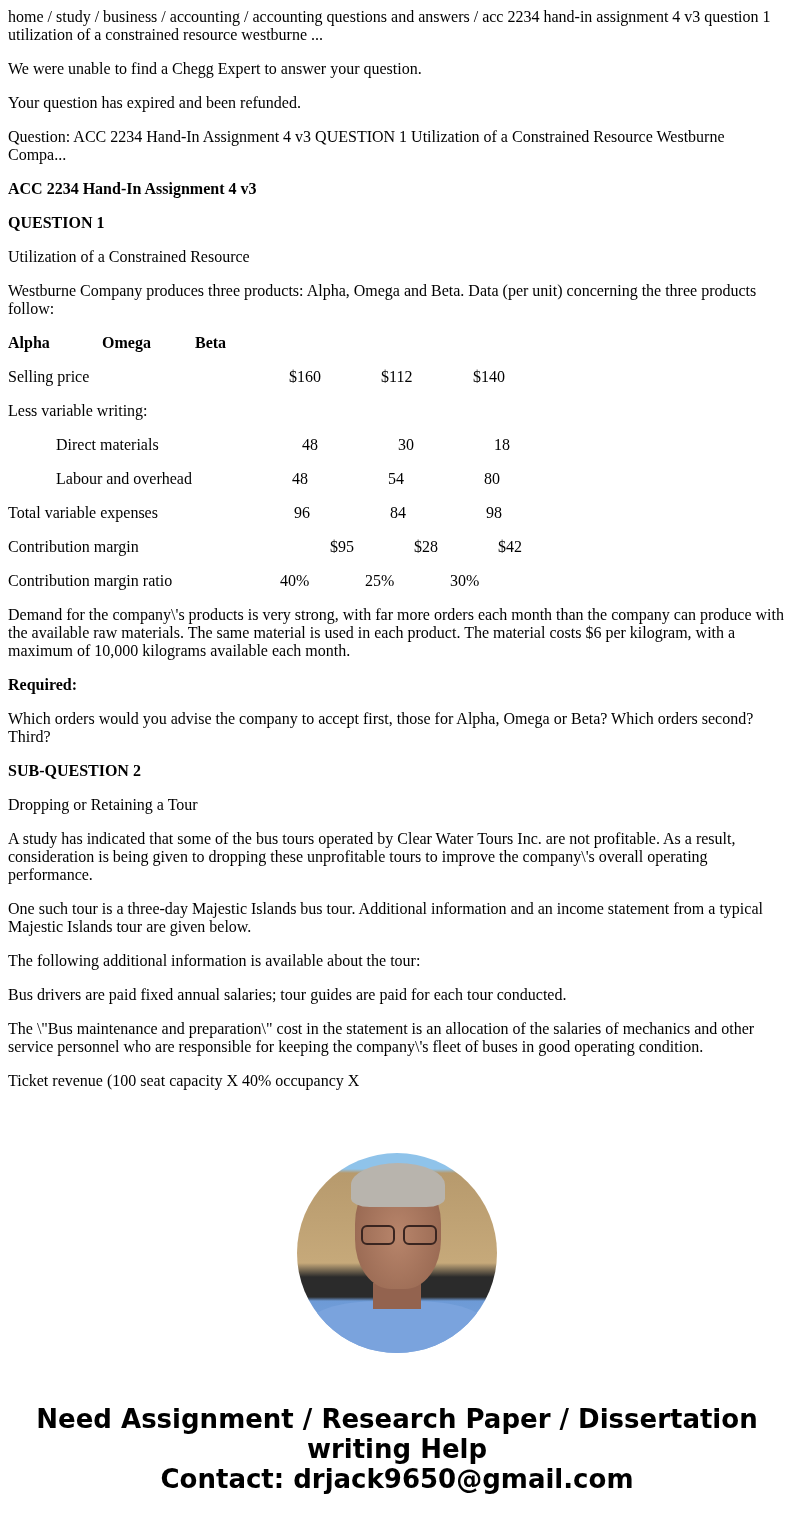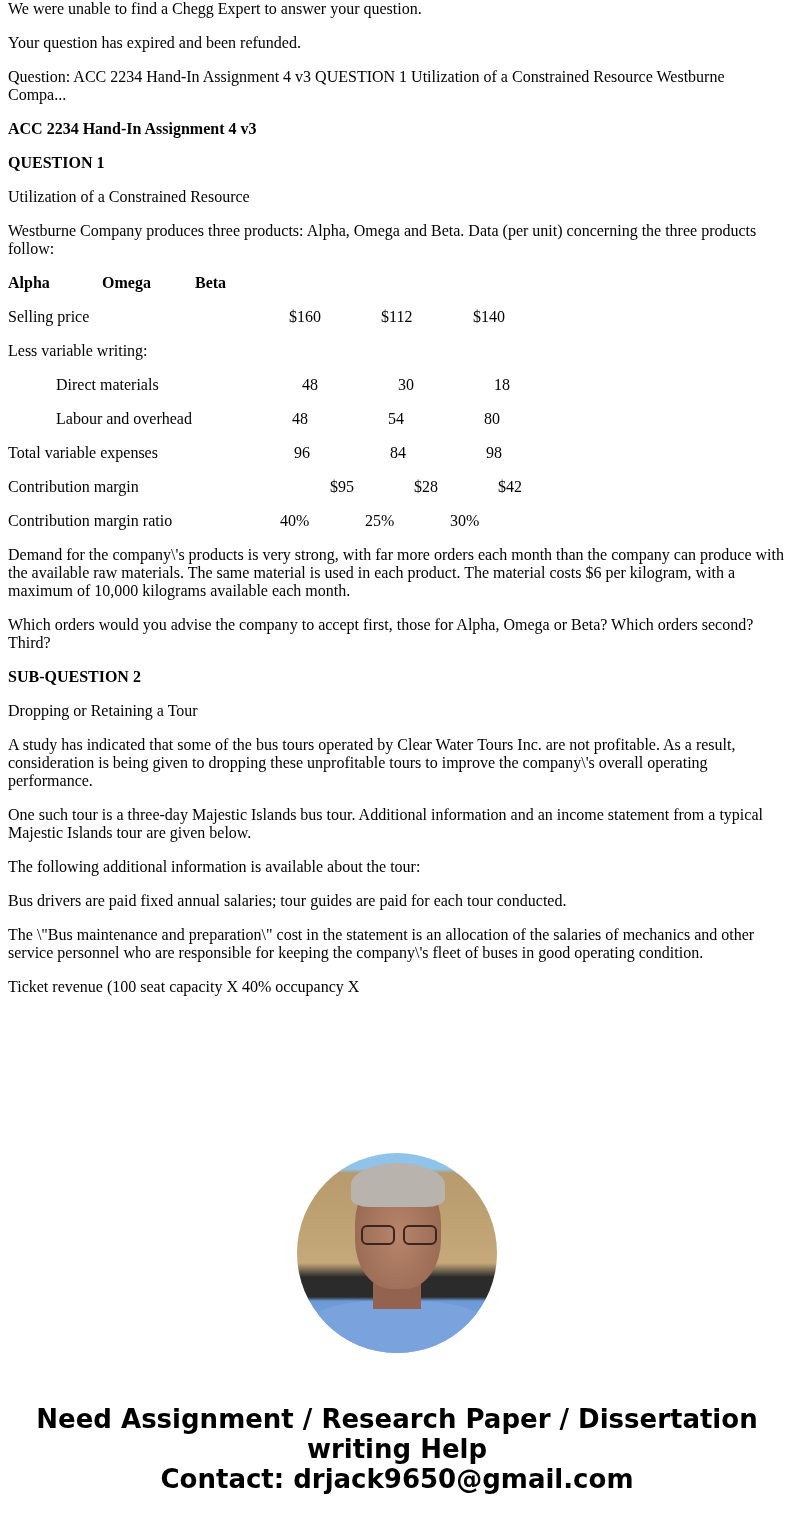--- a/index.html
+++ b/index.html
@@ -66,20 +66,21 @@
       font-size: 26px;
       line-height: 30px;
       color: #000000;
     }
   </style>
 </head>
 <body>
 
 <div class="page">
 
+  <p class="breadcrumb">home / study / business / accounting / accounting questions and answers / acc 2234 hand-in assignment 4 v3 question 1 utilization of a constrained resource westburne ...</p>
 
   <p>We were unable to find a Chegg Expert to answer your question.</p>
   <p>Your question has expired and been refunded.</p>
 
   <p>Question: ACC 2234 Hand-In Assignment 4 v3 QUESTION 1 Utilization of a Constrained Resource Westburne Compa...</p>
 
   <p class="b">ACC 2234 Hand-In Assignment 4 v3</p>
   <p class="b">QUESTION 1</p>
   <p>Utilization of a Constrained Resource</p>
   <p>Westburne Company produces three products: Alpha, Omega and Beta. Data (per unit) concerning the three products follow:</p>
@@ -132,20 +133,21 @@
 
     <div class="row">
       <span style="left:0">Contribution margin ratio</span>
       <span style="left:272px">40%</span>
       <span style="left:357px">25%</span>
       <span style="left:442px">30%</span>
     </div>
   </div>
 
   <p>Demand for the company\'s products is very strong, with far more orders each month than the company can produce with the available raw materials. The same material is used in each product. The material costs $6 per kilogram, with a maximum of 10,000 kilograms available each month.</p>
+  <p class="b">Required:</p>
   <p>Which orders would you advise the company to accept first, those for Alpha, Omega or Beta? Which orders second? Third?</p>
 
   <p class="b">SUB-QUESTION 2</p>
   <p>Dropping or Retaining a Tour</p>
   <p>A study has indicated that some of the bus tours operated by Clear Water Tours Inc. are not profitable. As a result, consideration is being given to dropping these unprofitable tours to improve the company\'s overall operating performance.</p>
   <p>One such tour is a three-day Majestic Islands bus tour. Additional information and an income statement from a typical Majestic Islands tour are given below.</p>
   <p>The following additional information is available about the tour:</p>
   <p>Bus drivers are paid fixed annual salaries; tour guides are paid for each tour conducted.</p>
   <p>The \"Bus maintenance and preparation\" cost in the statement is an allocation of the salaries of mechanics and other service personnel who are responsible for keeping the company\'s fleet of buses in good operating condition.</p>
 

